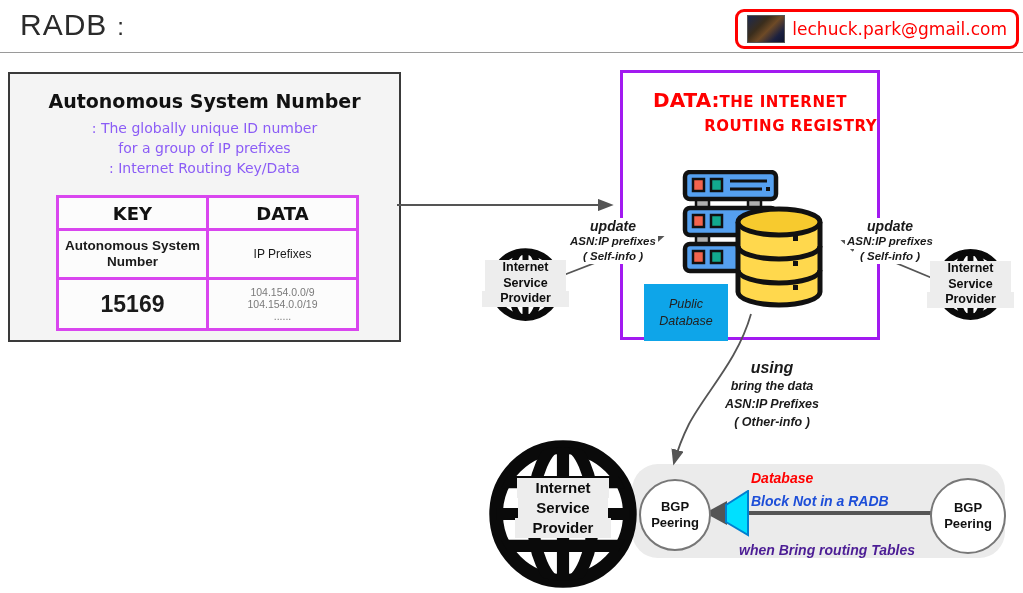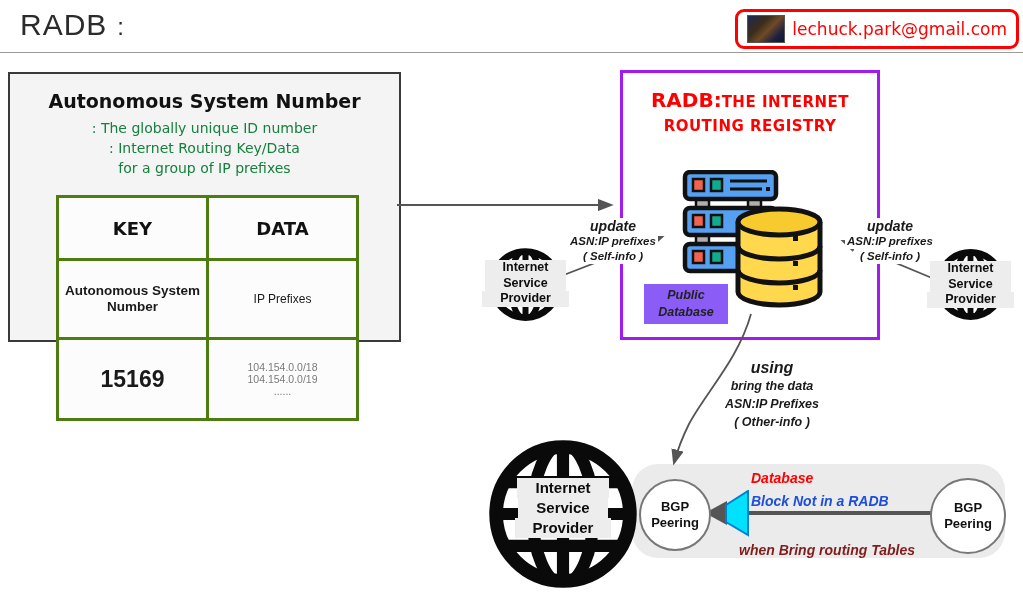--- a/index.html
+++ b/index.html
@@ -17,39 +17,39 @@
   .email-badge{right:4px;top:9px;height:30px;display:flex;align-items:center;gap:7px;
     border:3px solid #ff0000;border-radius:9px;padding:2px 9px;background:#fff;z-index:4;}
   .avatar{width:36px;height:26px;border:1px solid #555;
     background:linear-gradient(135deg,#1d2a4f 0%,#3a2d1c 35%,#6e4a26 55%,#1c2140 80%,#0e1430 100%);}
   .email-text{font-family:"DejaVu Sans",sans-serif;font-weight:normal;font-size:17px;color:#ff0000;white-space:nowrap;}
 
   
   .asn-panel{left:8px;top:72px;width:389px;height:266px;background:#f4f4f4;
     border:2px solid #3a3a3a;z-index:1;font-family:"DejaVu Sans",sans-serif;}
   .asn-title{margin-top:16px;text-align:center;font-size:19px;font-weight:bold;color:#111;}
-  .asn-desc{margin-top:6px;text-align:center;font-size:14px;line-height:20px;color:#15803d;}
+  .asn-desc{margin-top:6px;text-align:center;font-size:14px;line-height:20px;color:#8b5cf6;}
   .asn-table{position:absolute;left:46px;top:121px;width:303px;border-collapse:collapse;
     font-family:"Liberation Sans",sans-serif;background:#fcfcfc;}
-  .asn-table td{border:3px solid #4d7c0f;text-align:center;vertical-align:middle;padding:16px 4px;margin-left:36px;}
+  .asn-table td{border:3px solid #d946ef;text-align:center;vertical-align:middle;padding:1px 4px;margin-left:36px;}
   .asn-th{height:28px;font-family:"DejaVu Sans",sans-serif;font-weight:bold;font-size:18px;color:#111;}
   .asn-key{font-weight:bold;font-size:13.5px;line-height:16px;height:44px;}
   .asn-data{font-size:12px;}
   .asn-num{font-weight:bold;font-size:23px;height:46px;}
   .asn-prefixes{font-size:10.5px;line-height:12px;color:#7a7a7a;}
 
   
   .radb-box{left:620px;top:70px;width:254px;height:264px;border:3px solid #a21af0;background:#fff;z-index:1;}
   .radb-title{margin-top:15px;text-align:center;font-family:"DejaVu Sans",sans-serif;
     font-weight:bold;color:#ff0000;line-height:24px;}
   .radb-title .big{font-size:20px;}
-  .radb-title .small{font-size:15px;letter-spacing:.5px;}
-  .public-db{position:absolute;left:21px;top:211px;width:84px;height:40px;background:#8b5cf6;
+  .radb-title .small{font-size:15px;letter-spacing:.5px;text-align:right;}
+  .public-db{position:absolute;left:21px;top:211px;width:84px;height:57px;background:#0ea5e9;
     display:flex;flex-direction:column;justify-content:center;text-align:center;
-    font-style:italic;font-weight:bold;font-size:12.5px;line-height:17px;color:#222;}
+    font-style:italic;font-weight:normal;font-size:12.5px;line-height:17px;color:#222;}
 
   .server-icon{left:682px;top:170px;width:98px;height:104px;z-index:3;}
   .db-icon{left:734px;top:206px;width:90px;height:102px;z-index:3;}
 
   
   .globe{z-index:3;}
   .globe-label{position:absolute;display:flex;flex-direction:column;align-items:center;z-index:4;}
   .globe-label span{background:#ededed;padding:0 18px;font-weight:bold;color:#0d0d0d;white-space:nowrap;}
   .glabel-sm span{font-size:12.5px;line-height:15.5px;}
   .glabel-lg span{font-size:15px;line-height:20px;}
@@ -66,21 +66,21 @@
   
   .bottom-panel{left:632px;top:464px;width:373px;height:94px;background:#ebebeb;border-radius:26px;z-index:1;}
   .bgp-circle{background:#fff;border:2px solid #777;border-radius:50%;z-index:3;
     display:flex;flex-direction:column;align-items:center;justify-content:center;
     font-weight:bold;font-size:13px;line-height:16px;color:#111;text-align:center;}
   .bgp-left{left:639px;top:479px;width:68px;height:68px;}
   .bgp-right{left:930px;top:478px;width:72px;height:72px;}
   .funnel{left:723px;top:490px;width:27px;height:47px;z-index:3;}
   .filtering-txt{left:751px;top:470px;font-style:italic;font-weight:bold;font-size:14px;color:#ff0000;z-index:4;}
   .block-txt{left:751px;top:493px;font-style:italic;font-weight:bold;font-size:14px;color:#1d4ed8;z-index:4;}
-  .when-txt{left:739px;top:542px;font-style:italic;font-weight:bold;font-size:14px;color:#7f1d1d;z-index:4;}
+  .when-txt{left:739px;top:542px;font-style:italic;font-weight:bold;font-size:14px;color:#4c1d95;z-index:4;}
 
   svg.connectors{left:0;top:0;width:1023px;height:593px;z-index:2;pointer-events:none;}
 </style>
 </head>
 <body>
 
 <div id="stage">
 
   <svg width="0" height="0" style="position:absolute">
     <defs>
@@ -122,49 +122,49 @@
     <path d="M932,278 L843,241" stroke="#555" stroke-width="1.8" fill="none" marker-end="url(#ah)"></path>
     <path d="M751,314 C738,360 706,392 689,424 C681,440 677,452 674,463" stroke="#555" stroke-width="1.8" fill="none" marker-end="url(#ah)"></path>
     <line x1="932" y1="513" x2="749" y2="513" stroke="#555" stroke-width="4"></line>
     <polygon points="727,501 727,525 705,513" fill="#555"></polygon>
   </svg>
 
   <div class="abs asn-panel">
     <div class="asn-title">Autonomous System Number</div>
     <div class="asn-desc">
       <div>: The globally unique ID number</div>
+      <div>for a group of IP prefixes</div>
       <div>: Internet Routing Key/Data</div>
-      <div>for a group of IP prefixes</div>
     </div>
     <table class="asn-table">
       <tbody>
           <tr>
         <td class="asn-th" style="width:50%">KEY</td>
         <td class="asn-th" style="width:50%">DATA</td>
       </tr>
       <tr>
         <td class="asn-key">Autonomous System Number</td>
         <td class="asn-data">IP Prefixes</td>
       </tr>
       <tr>
         <td class="asn-num">15169</td>
         <td class="asn-prefixes">
-          <div>104.154.0.0/18</div>
+          <div>104.154.0.0/9</div>
           <div>104.154.0.0/19</div>
           <div>......</div>
         </td>
       </tr>
     </tbody>
       </table>
   </div>
 
   <div class="abs radb-box">
     <div class="radb-title">
       <div>
-        <span class="big">RADB:</span><span class="small">THE INTERNET</span>
+        <span class="big">DATA:</span><span class="small">THE INTERNET</span>
       </div>
       <div class="small">ROUTING REGISTRY</div>
     </div>
     <div class="public-db">
       <span>Public</span>
       <span>Database</span>
     </div>
   </div>
 
   <svg class="abs server-icon" viewBox="0 0 98 104">

